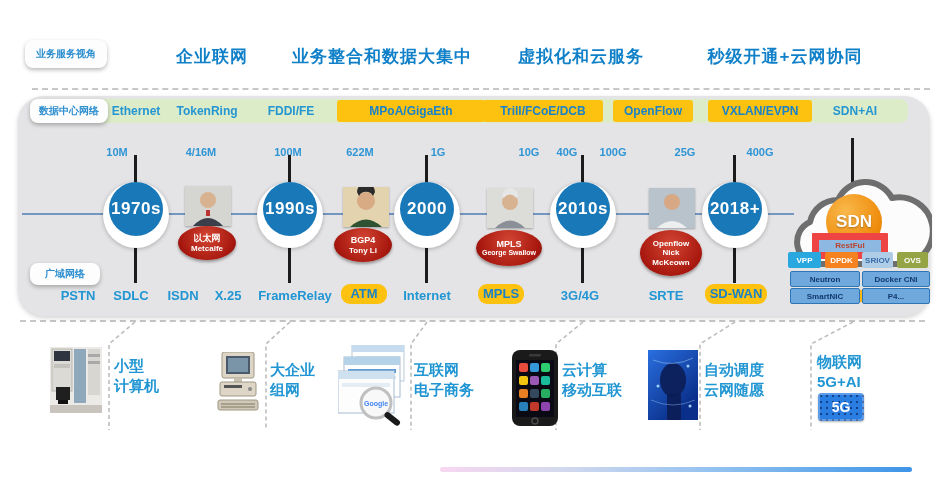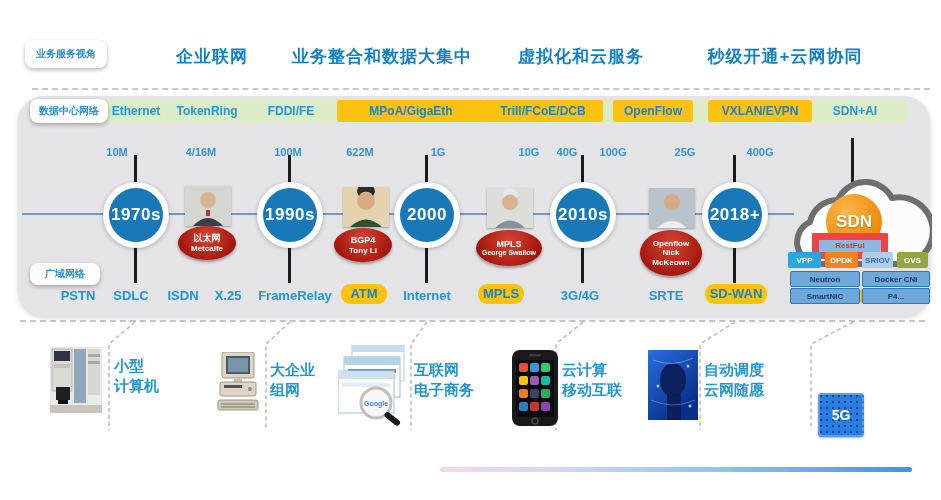--- a/index.html
+++ b/index.html
@@ -11,21 +11,21 @@
   .era-head{color:#1080c8;font-size:17px;font-weight:bold;text-align:center;letter-spacing:1px;}
   .dashline{border-top:2px dashed #c7c7c7;height:0;}
   .panel{background:#e4e4e6;border-radius:26px;box-shadow:0 2px 5px rgba(0,0,0,.18);}
   .greenstrip{background:#dcebc8;border-radius:8px;}
   .gs-item{color:#2496d2;font-size:12px;font-weight:bold;text-align:center;line-height:22px;height:22px;}
   .ybox{background:#fdc20f;border-radius:3px;color:#1a82c8;font-size:12px;font-weight:bold;
         text-align:center;line-height:22px;height:22px;}
   .speed{color:#2f95d5;font-size:11px;font-weight:bold;text-align:center;width:50px;}
   .tick{width:3px;background:#1b1b1b;}
   .tline{height:2px;background:#7596c0;}
-  .circle{width:66px;height:66px;border-radius:50%;background:#fff;display:flex;align-items:center;
+  .circle{width:66px;height:66px;border-radius:50%;background:#fff;display:flex;align-items:flex-start;
           justify-content:center;box-shadow:0 1px 4px rgba(0,0,0,.25);z-index:5;}
   .circle .in{width:54px;height:54px;border-radius:50%;background:#1878b8;display:flex;align-items:center;
           justify-content:center;color:#fff;font-size:17px;font-weight:bold;letter-spacing:.5px;}
   .photo{width:46px;height:40px;z-index:4;box-shadow:0 1px 2px rgba(0,0,0,.3);overflow:hidden;position:absolute;}
   .oval{border-radius:50%;background:radial-gradient(circle at 50% 30%,#d24532,#a8180f 70%,#7c0e08);
         color:#fff;font-weight:bold;display:flex;flex-direction:column;align-items:center;justify-content:center;
         z-index:6;box-shadow:0 2px 3px rgba(0,0,0,.35);text-align:center;line-height:1.15;}
   .oval .l1{font-size:9px;} .oval .l2{font-size:8px;}
   .wan-item{color:#2196d3;font-size:13px;font-weight:bold;text-align:center;}
   .wan-ybox{background:#fdc20f;border-radius:9px;color:#1a82c8;font-size:13px;font-weight:bold;
@@ -288,19 +288,21 @@
         <path d="M5 10 q20 8 40 -2" stroke="rgba(160,210,255,.5)" fill="none"></path>
         <path d="M3 50 q22 10 44 0" stroke="rgba(160,210,255,.4)" fill="none"></path>
         <circle cx="40" cy="16" r="1.5" fill="#9fd2ff"></circle>
         <circle cx="10" cy="36" r="1.5" fill="#9fd2ff"></circle>
         <circle cx="42" cy="56" r="1.5" fill="#9fd2ff"></circle>
       </svg>
   </div>
   <div class="abs bot-label" style="left:704px;top:360px;width:80px;">自动调度
 云网随愿</div>
 
-  <div class="abs chip5g" style="left:818px;top:393px;width:46px;height:44px;">
+  <div class="abs bot-label" style="left:817px;top:352px;width:72px;">物联网
+5G+AI</div>
+  <div class="abs chip5g" style="left:818px;top:393px;width:46px;height:28px;">
     <span>5G</span>
   </div>
 
   <div class="abs gradbar" style="left:440px;top:467px;width:472px;height:5px;"></div>
 
 </div>
 
 </body></html>

